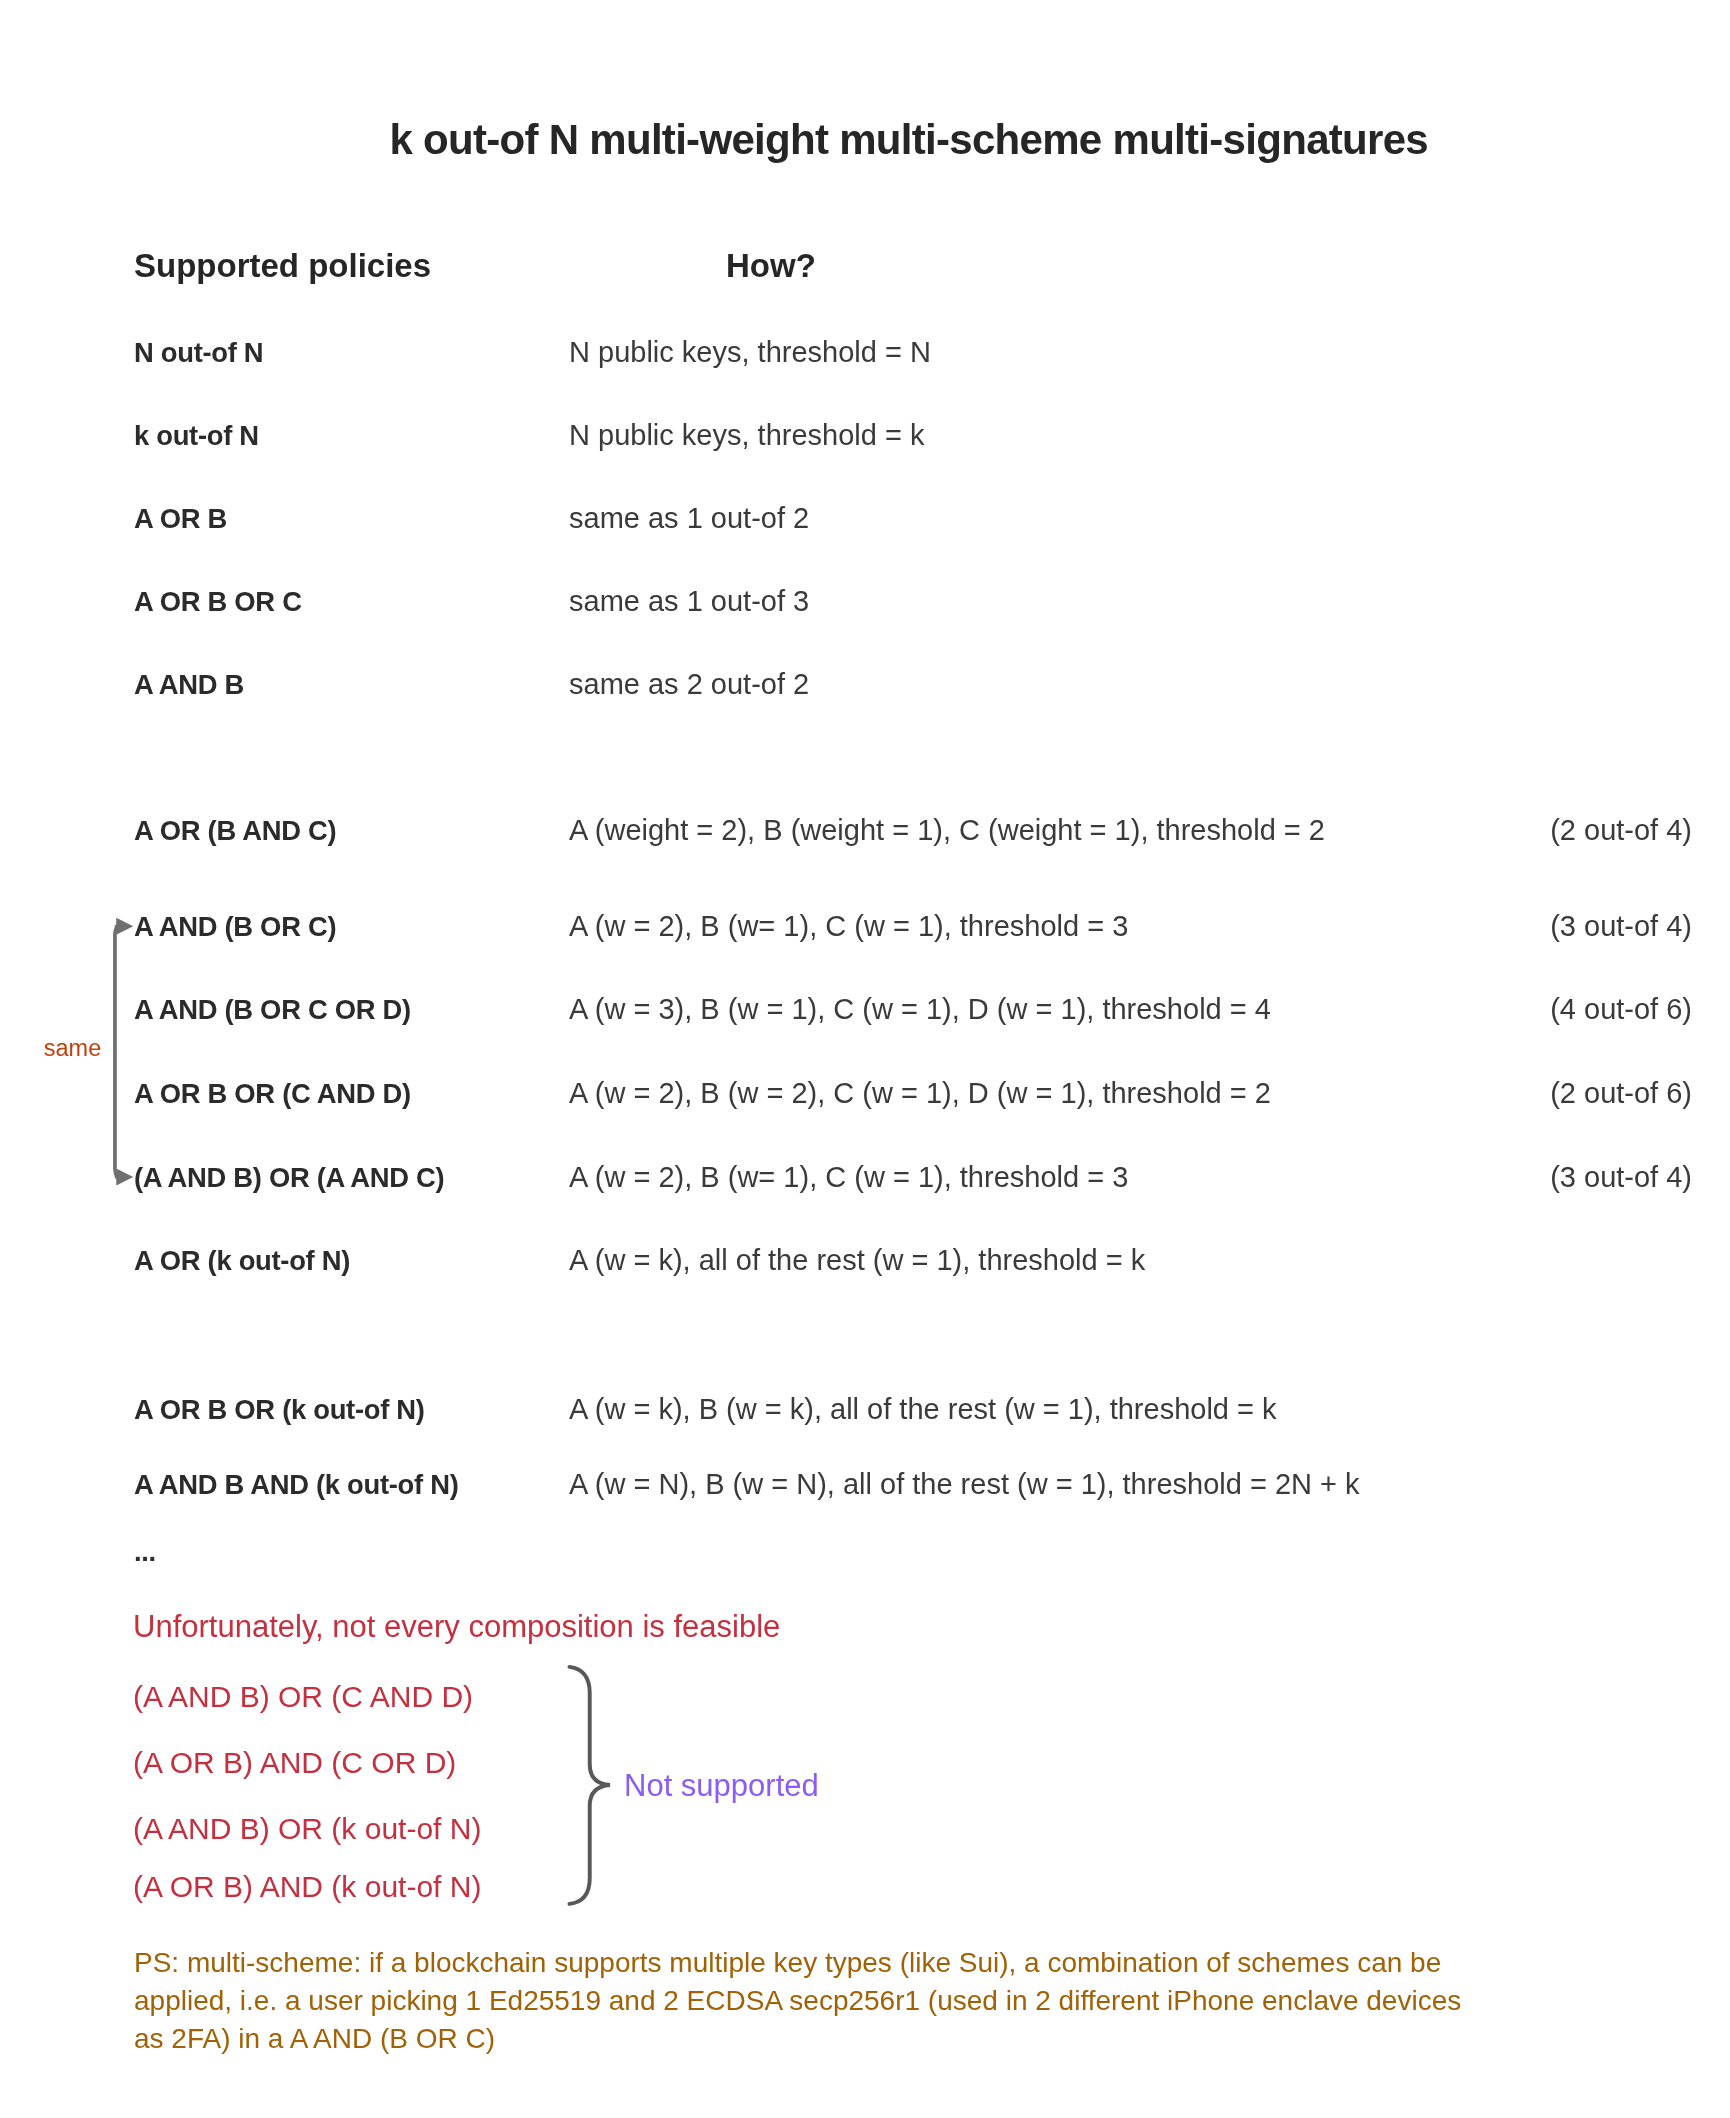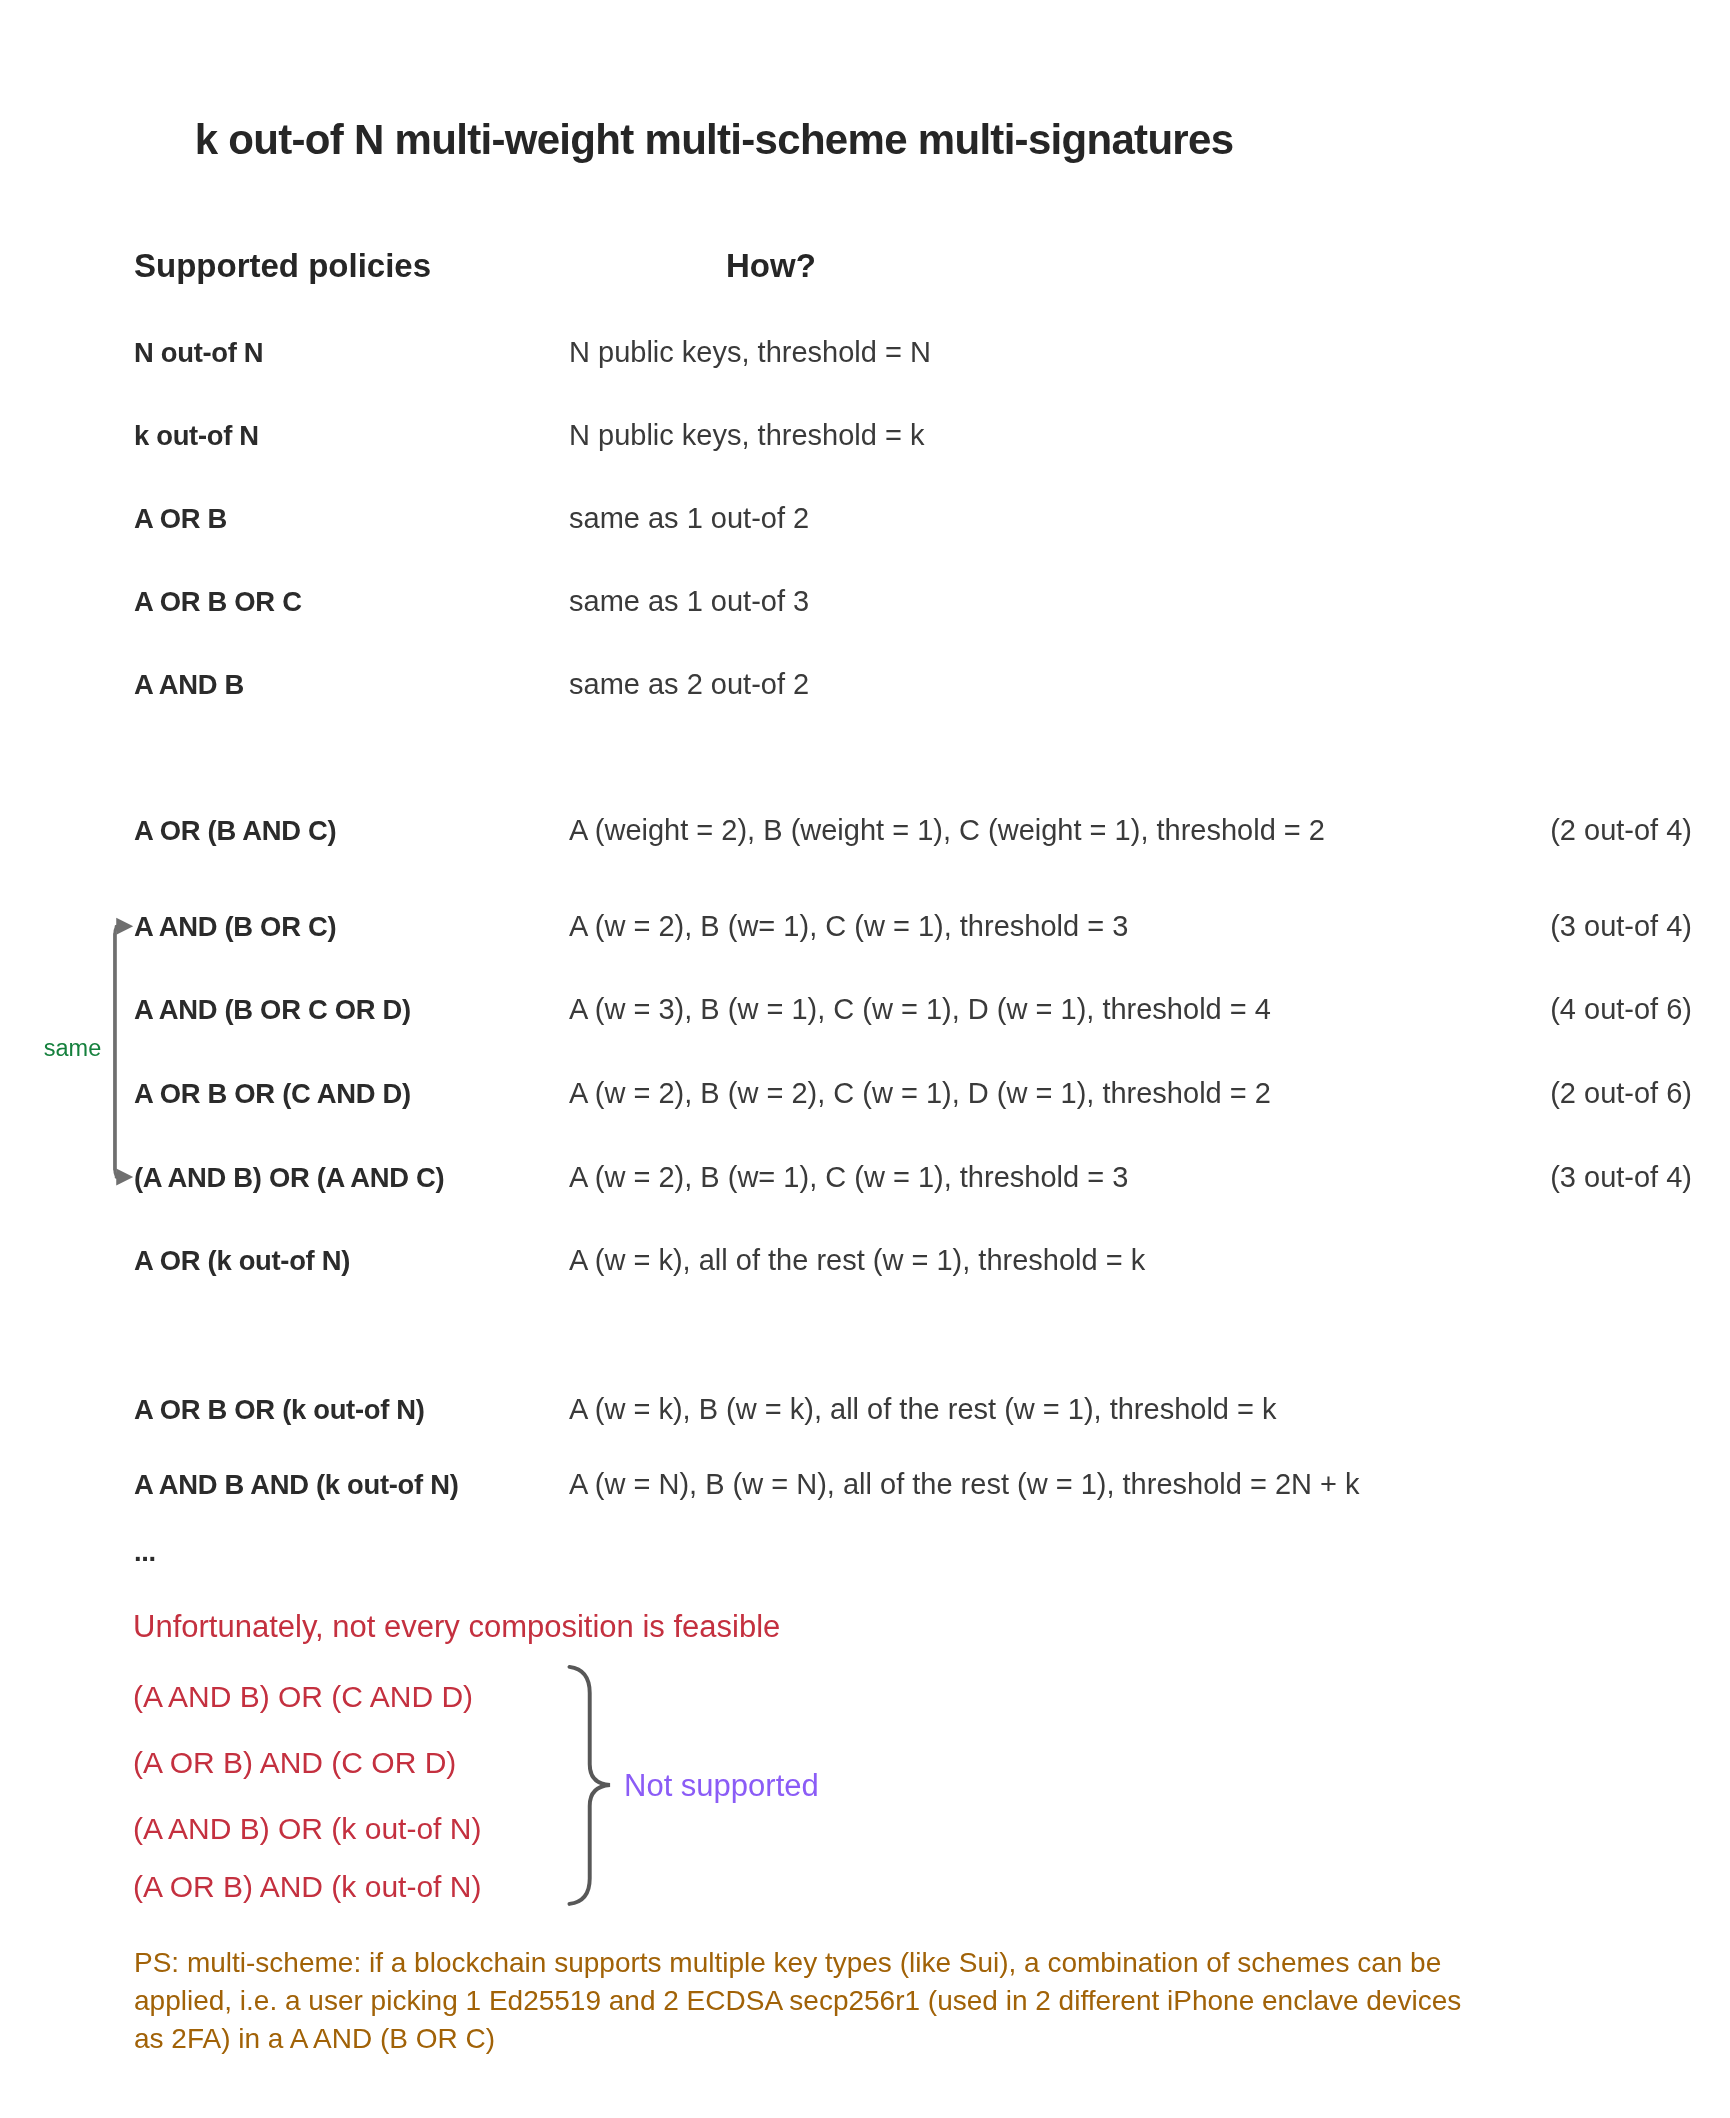--- a/index.html
+++ b/index.html
@@ -8,21 +8,21 @@
     width:1730px;
     height:2119px;
     background:#ffffff;
     font-family:"Liberation Sans","DejaVu Sans",sans-serif;
     color:#2e2e2e;
     overflow:hidden;
   }
   .title{
     position:absolute;
     top:116px; left:0; width:1428px;
-    text-align:center;
+    text-align:right;
     font-size:42px;
     font-weight:bold;
     letter-spacing:-0.7px;
     color:#262626;
   }
   .col-header{
     position:absolute;
     font-size:33px;
     font-weight:bold;
     color:#262626;
@@ -57,21 +57,21 @@
     color:#3a3a3a;
     white-space:nowrap;
     text-align:right;
   }
   .same-label{
     position:absolute;
     left:40px; top:1035px;
     width:65px;
     text-align:center;
     font-size:23.5px;
-    color:#15803d;
+    color:#c2410c;
     line-height:26px;
   }
   .annot-svg{
     position:absolute; left:0; top:0;
     width:1730px; height:2119px;
     pointer-events:none;
   }
   .red-heading{
     position:absolute;
     left:133px; top:1609px;

